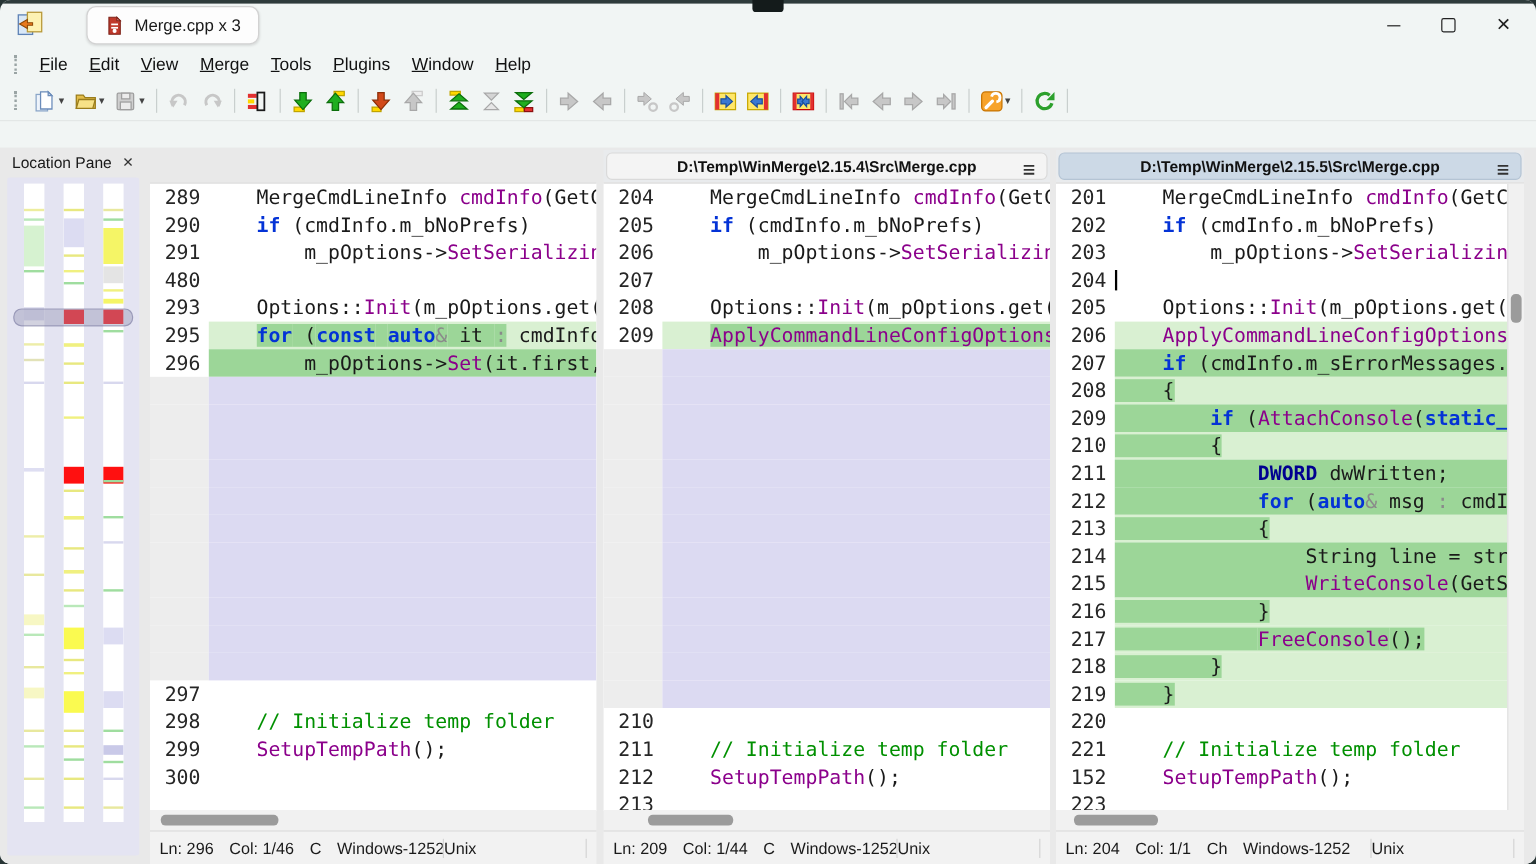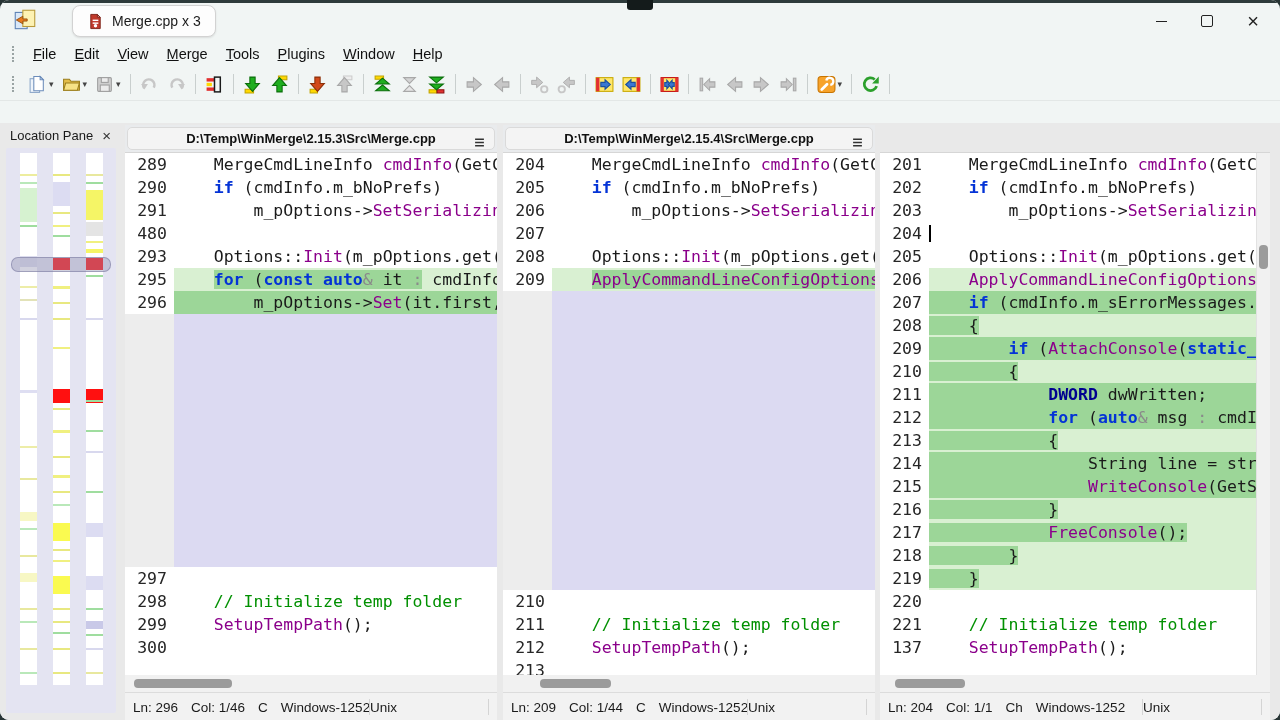--- a/index.html
+++ b/index.html
@@ -395,28 +395,20 @@
             <div class="loc-stripe" style="top: 90.5%; height: 2px; background: rgb(159, 221, 159);"></div>
             <div class="loc-stripe" style="top: 93%; height: 2px; background: rgb(216, 216, 238);"></div>
             <div class="loc-stripe" style="top: 97.5%; height: 2px; background: rgb(232, 232, 158);"></div>
           </div>
           <div class="loc-band" style="top: 19.3%;"></div>
         </div>
     </div>
 
     <div id="editors">
         <div class="pane p0">
-          <div class="pane-header">
-            <div class="pane-pill">
-              <span class="pane-header-text">D:\Temp\WinMerge\2.15.3\Src\Merge.cpp</span>
-              <span class="pane-menu"><svg viewBox="0 0 10 10" width="11" height="11">
-                  <path d="M1 2 H9 M1 5 H9 M1 8 H9" stroke="#333" stroke-width="1.4" fill="none"></path>
-                </svg></span>
-            </div>
-          </div>
           <div class="code-area">
             <div class="crow">
               <span class="ln">289</span>
               <span class="cl "><span class="c-n">    MergeCmdLineInfo </span><span class="c-f">cmdInfo</span><span class="c-n">(GetCommandLine());</span></span>
             </div>
             <div class="crow">
               <span class="ln">290</span>
               <span class="cl "><span class="c-n">    </span><span class="c-k">if</span><span class="c-n"> (cmdInfo.m_bNoPrefs)</span></span>
             </div>
             <div class="crow">
@@ -619,20 +611,28 @@
           </div>
           <div class="statusbar">
             <div class="st-main"><span>Ln: 209</span><span>Col: 1/44</span><span>C</span><span>Windows-1252</span></div>
             <div class="st-sep"></div>
             <div class="st-eol">Unix</div>
             <div class="st-sep"></div>
             <div class="st-end"></div>
           </div>
         </div>
         <div class="pane p2">
+          <div class="pane-header active">
+            <div class="pane-pill">
+              <span class="pane-header-text">D:\Temp\WinMerge\2.15.5\Src\Merge.cpp</span>
+              <span class="pane-menu"><svg viewBox="0 0 10 10" width="11" height="11">
+                  <path d="M1 2 H9 M1 5 H9 M1 8 H9" stroke="#333" stroke-width="1.4" fill="none"></path>
+                </svg></span>
+            </div>
+          </div>
           <div class="code-area">
             <div class="crow">
               <span class="ln">201</span>
               <span class="cl "><span class="c-n">    MergeCmdLineInfo </span><span class="c-f">cmdInfo</span><span class="c-n">(GetCommandLine());</span></span>
             </div>
             <div class="crow">
               <span class="ln">202</span>
               <span class="cl "><span class="c-n">    </span><span class="c-k">if</span><span class="c-n"> (cmdInfo.m_bNoPrefs)</span></span>
             </div>
             <div class="crow">
@@ -705,22 +705,26 @@
             </div>
             <div class="crow">
               <span class="ln">220</span>
               <span class="cl "></span>
             </div>
             <div class="crow">
               <span class="ln">221</span>
               <span class="cl "><span class="c-n">    </span><span class="c-c">// Initialize temp folder</span></span>
             </div>
             <div class="crow">
-              <span class="ln">137</span>
+              <span class="ln">152</span>
               <span class="cl "><span class="c-n">    </span><span class="c-f">SetupTempPath</span><span class="c-n">();</span></span>
+            </div>
+            <div class="crow">
+              <span class="ln">223</span>
+              <span class="cl "></span>
             </div>
             <div class="vscroll">
               <div class="vthumb" style="top: 92px; height: 24px;"></div>
             </div>
           </div>
           <div class="hscroll">
             <div class="hthumb" style="left: 15px; width: 70px;"></div>
           </div>
           <div class="statusbar">
             <div class="st-main"><span>Ln: 204</span><span>Col: 1/1</span><span>Ch</span><span>Windows-1252</span></div>

